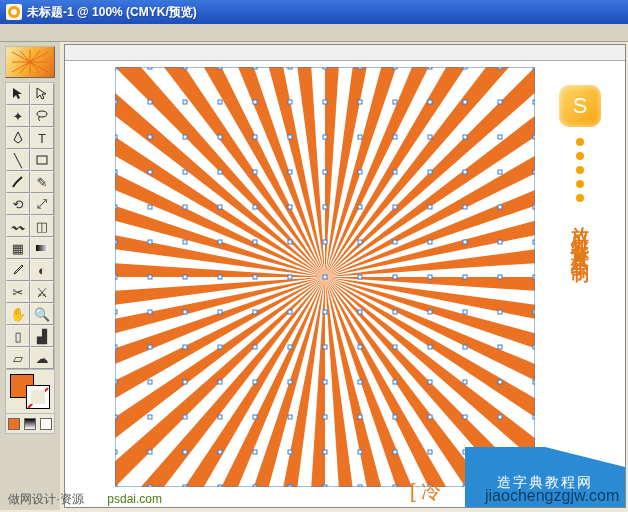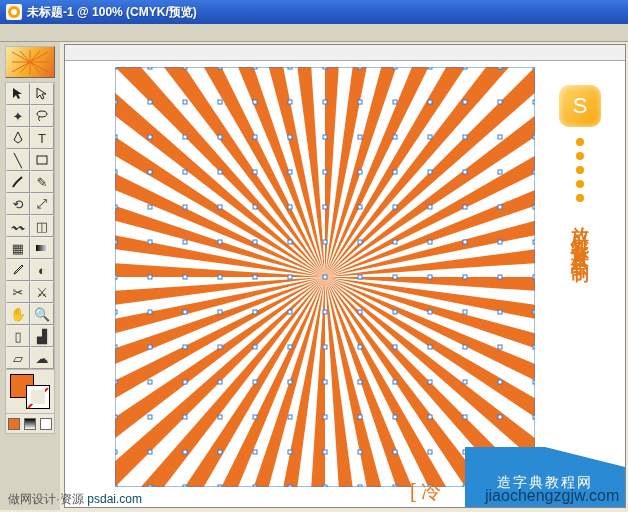--- a/index.html
+++ b/index.html
@@ -25,21 +25,21 @@
 .canvas-area{flex:1;background:#fff;position:relative;border:1px solid #888;margin:2px 2px 2px 4px}
 .rulerh{position:absolute;top:0;left:0;right:0;height:16px;background:#f0f0f0;border-bottom:1px solid #aaa}
 .artboard{position:absolute;left:50px;top:22px;width:420px;height:420px}
 .starburst{position:absolute;inset:0}
 .rightcol{position:absolute;right:12px;top:40px;width:66px;display:flex;flex-direction:column;align-items:center}
 .goldbox{width:42px;height:42px;background:linear-gradient(135deg,#ffd66b,#f7a308);border-radius:10px;display:flex;align-items:center;justify-content:center;color:#fff;font-size:22px;box-shadow:inset 0 0 6px rgba(255,255,255,.7)}
 .dots{display:flex;flex-direction:column;align-items:center;margin:8px 0}
 .dots span{width:8px;height:8px;border-radius:50%;background:#f7a308;margin:3px 0}
 .vtext{writing-mode:vertical-rl;text-orientation:upright;font-size:18px;color:#e57818;letter-spacing:6px;font-weight:bold}
 .watermark{position:absolute;left:8px;bottom:4px;color:#555;font-size:12px}
-.watermark span:last-child{color:#0c4a6e;margin-left:0}
+.watermark span:last-child{color:#4d7c0f;margin-left:20px}
 .corner-banner{position:absolute;right:0;bottom:0;width:160px;height:60px;overflow:hidden}
 .banner-blue{position:absolute;right:-20px;bottom:-20px;width:200px;height:80px;background:#2a8ad4;transform:skewY(14deg);display:flex;align-items:center;justify-content:center}
 .banner-text{transform:skewY(-14deg);color:#fff;font-size:14px;letter-spacing:2px;margin-top:-8px}
 .banner-sub{position:absolute;bottom:2px;left:20px;color:#0d3e63;font-size:16px}
 .orange-bracket{position:absolute;left:345px;bottom:2px;color:#e57818;font-size:20px}
 </style>
 </head>
 <body>
 
 <div class="titlebar">

